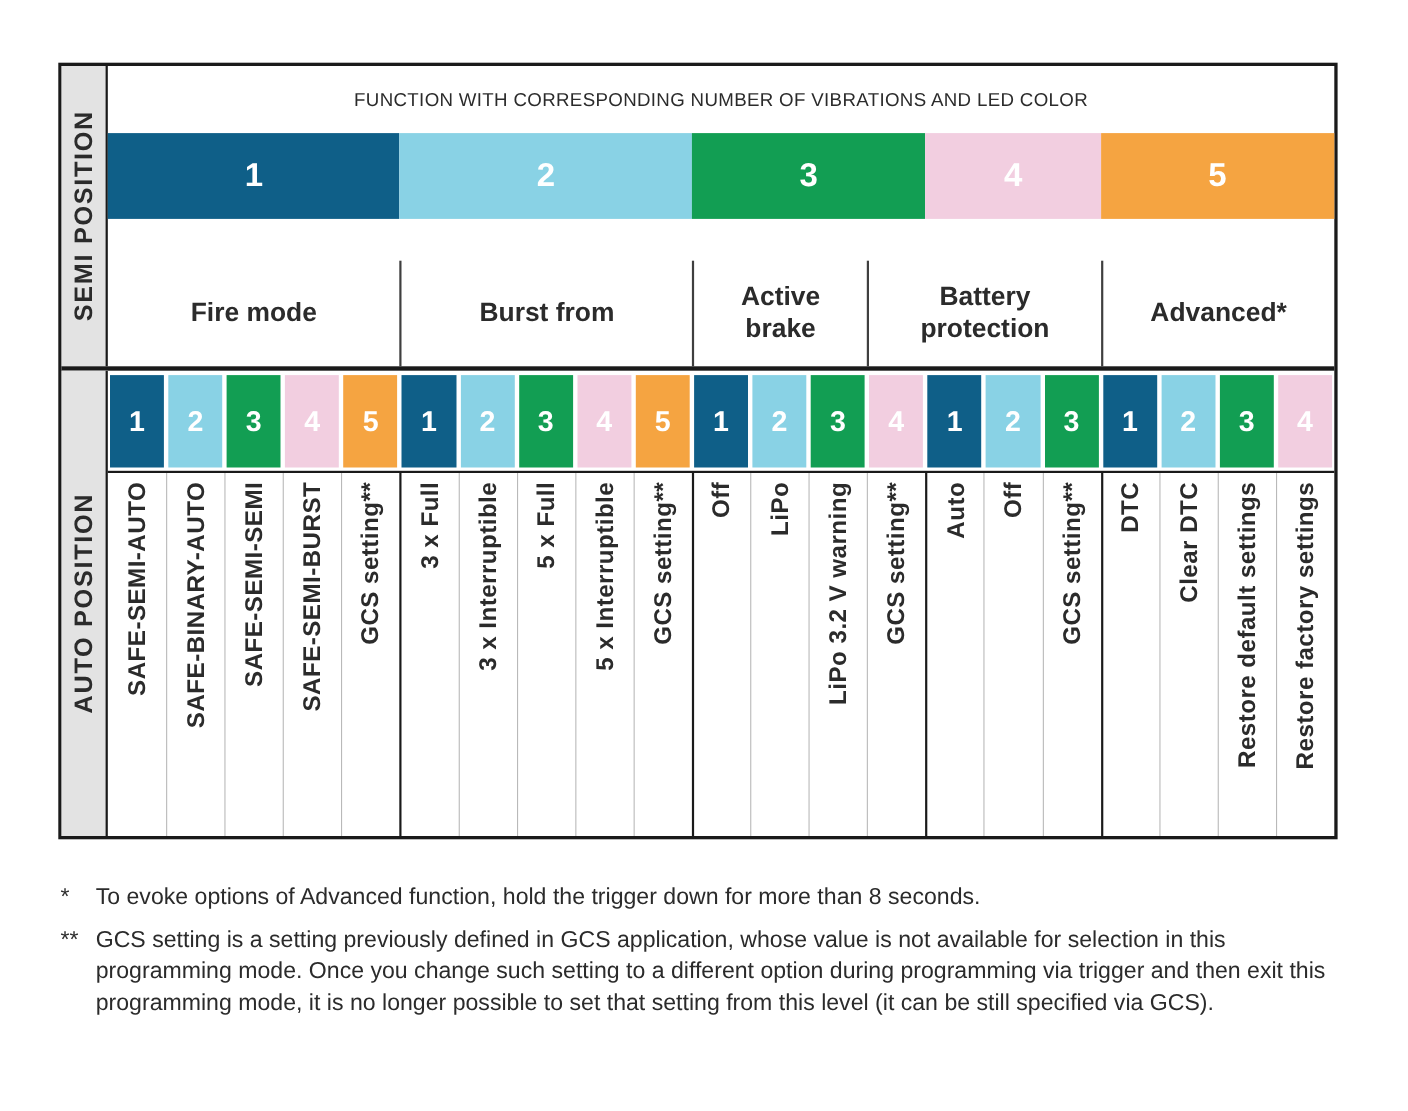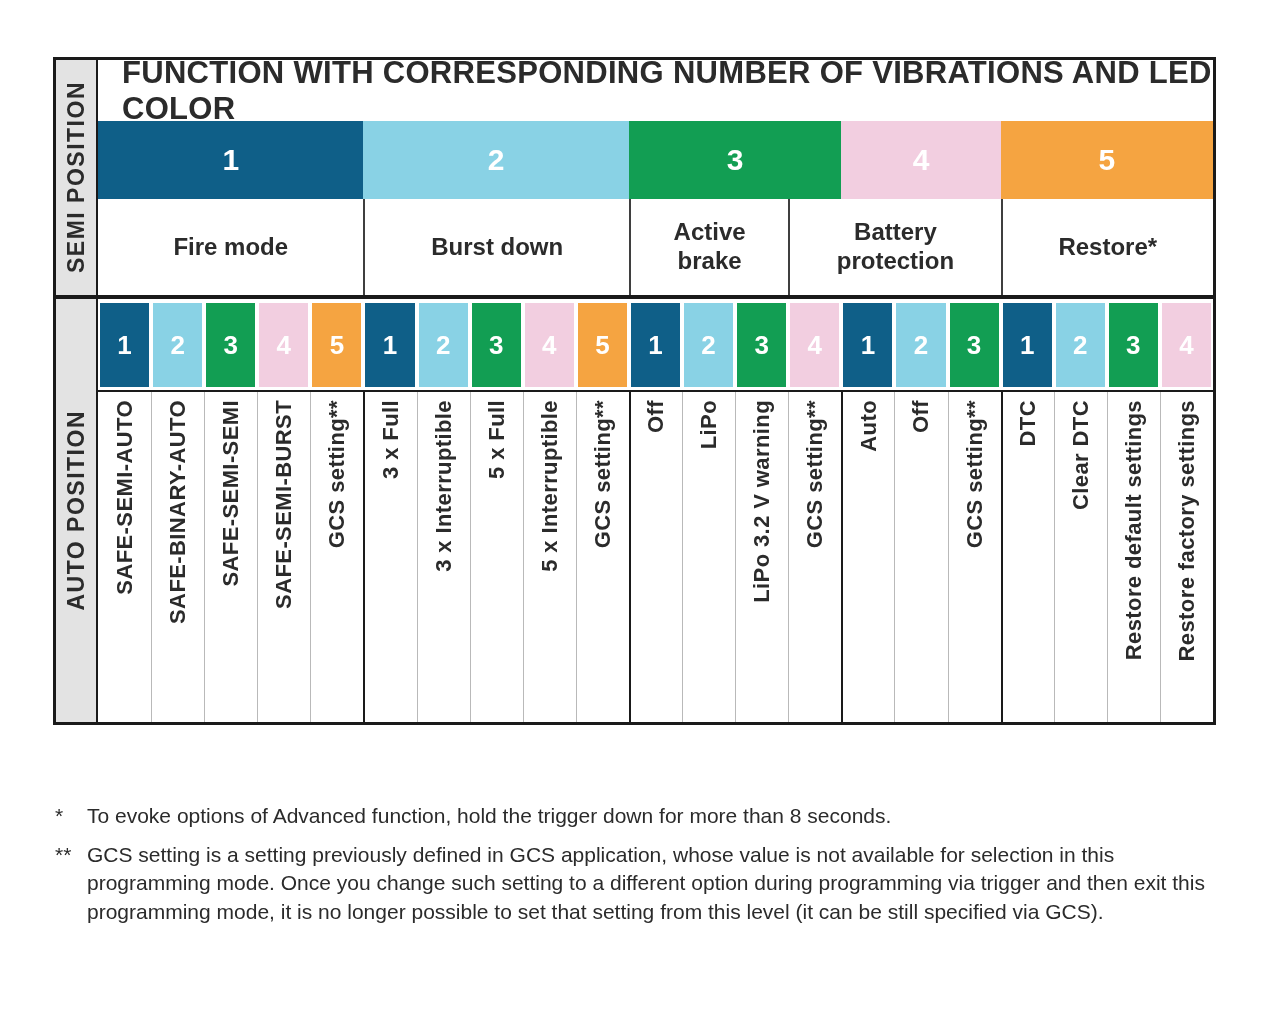--- a/index.html
+++ b/index.html
@@ -8,27 +8,27 @@
 
   .tablewrap { position:absolute; left:53px; top:57px; width:1163px; border:3px solid var(--border); display:flex; flex-direction:column; }
 
   .section { display:flex; flex-direction:row; }
   .sidebar { flex:0 0 42px; background:var(--sidebar-bg); border-right:2px solid var(--border); display:flex; align-items:center; justify-content:center; }
   .vtext { writing-mode:vertical-rl; transform:rotate(180deg); white-space:nowrap; font-weight:bold; color:var(--text); }
   .sidebar .vtext { font-size:23px; letter-spacing:1.5px; }
   .content { flex:1 1 auto; display:flex; flex-direction:column; min-width:0; }
 
   .title-row { height:61px; display:flex; align-items:center; justify-content:center; }
-  .title-row span { font-size:31px; font-weight:bold; color:var(--text); letter-spacing:0.3px;margin-left:24px; }
+  .title-row span { font-size:17px; font-weight:normal; color:var(--text); letter-spacing:0.3px; }
 
   
   .band { height:78px; display:grid; grid-template-columns:repeat(21,1fr); }
   .band-cell { display:flex; align-items:center; justify-content:center; }
   .band-cell span { color:var(--number-text); font-size:30px; font-weight:bold; }
-  .flabels { height:96px; display:grid; grid-template-columns:repeat(21,1fr); }
+  .flabels { height:96px; display:grid; grid-template-columns:repeat(21,1fr);margin-top:38px; }
   .flabel-cell { display:flex; align-items:center; justify-content:center; text-align:center; padding:0 24px; }
   .flabel-cell span { font-size:24px; font-weight:bold; color:var(--text); line-height:1.2; }
   .fsep { border-left:2px solid var(--separator-dark); }
 
   .span5 { grid-column:span 5; } .span4 { grid-column:span 4; } .span3 { grid-column:span 3; }
 
   .divider { height:4px; background:var(--border); }
 
   
   .chips { height:93px; border-bottom:2px solid var(--border); display:grid; grid-template-columns:repeat(21,1fr); padding:4px 0 3px 0; }
@@ -77,30 +77,30 @@
             </div>
           <div class="band-cell c5 span4">
               <span>5</span>
             </div>
         </div>
         <div class="flabels">
           <div class="flabel-cell span5">
               <span>Fire mode</span>
             </div>
           <div class="flabel-cell span5 fsep">
-              <span>Burst down</span>
+              <span>Burst from</span>
             </div>
           <div class="flabel-cell span3 fsep">
               <span>Active brake</span>
             </div>
           <div class="flabel-cell span4 fsep">
               <span>Battery protection</span>
             </div>
           <div class="flabel-cell span4 fsep">
-              <span>Restore*</span>
+              <span>Advanced*</span>
             </div>
         </div>
       </div>
     </div>
 
     <div class="divider"></div>
 
     <div class="section">
       <div class="sidebar">
         <span class="vtext">AUTO POSITION</span>

